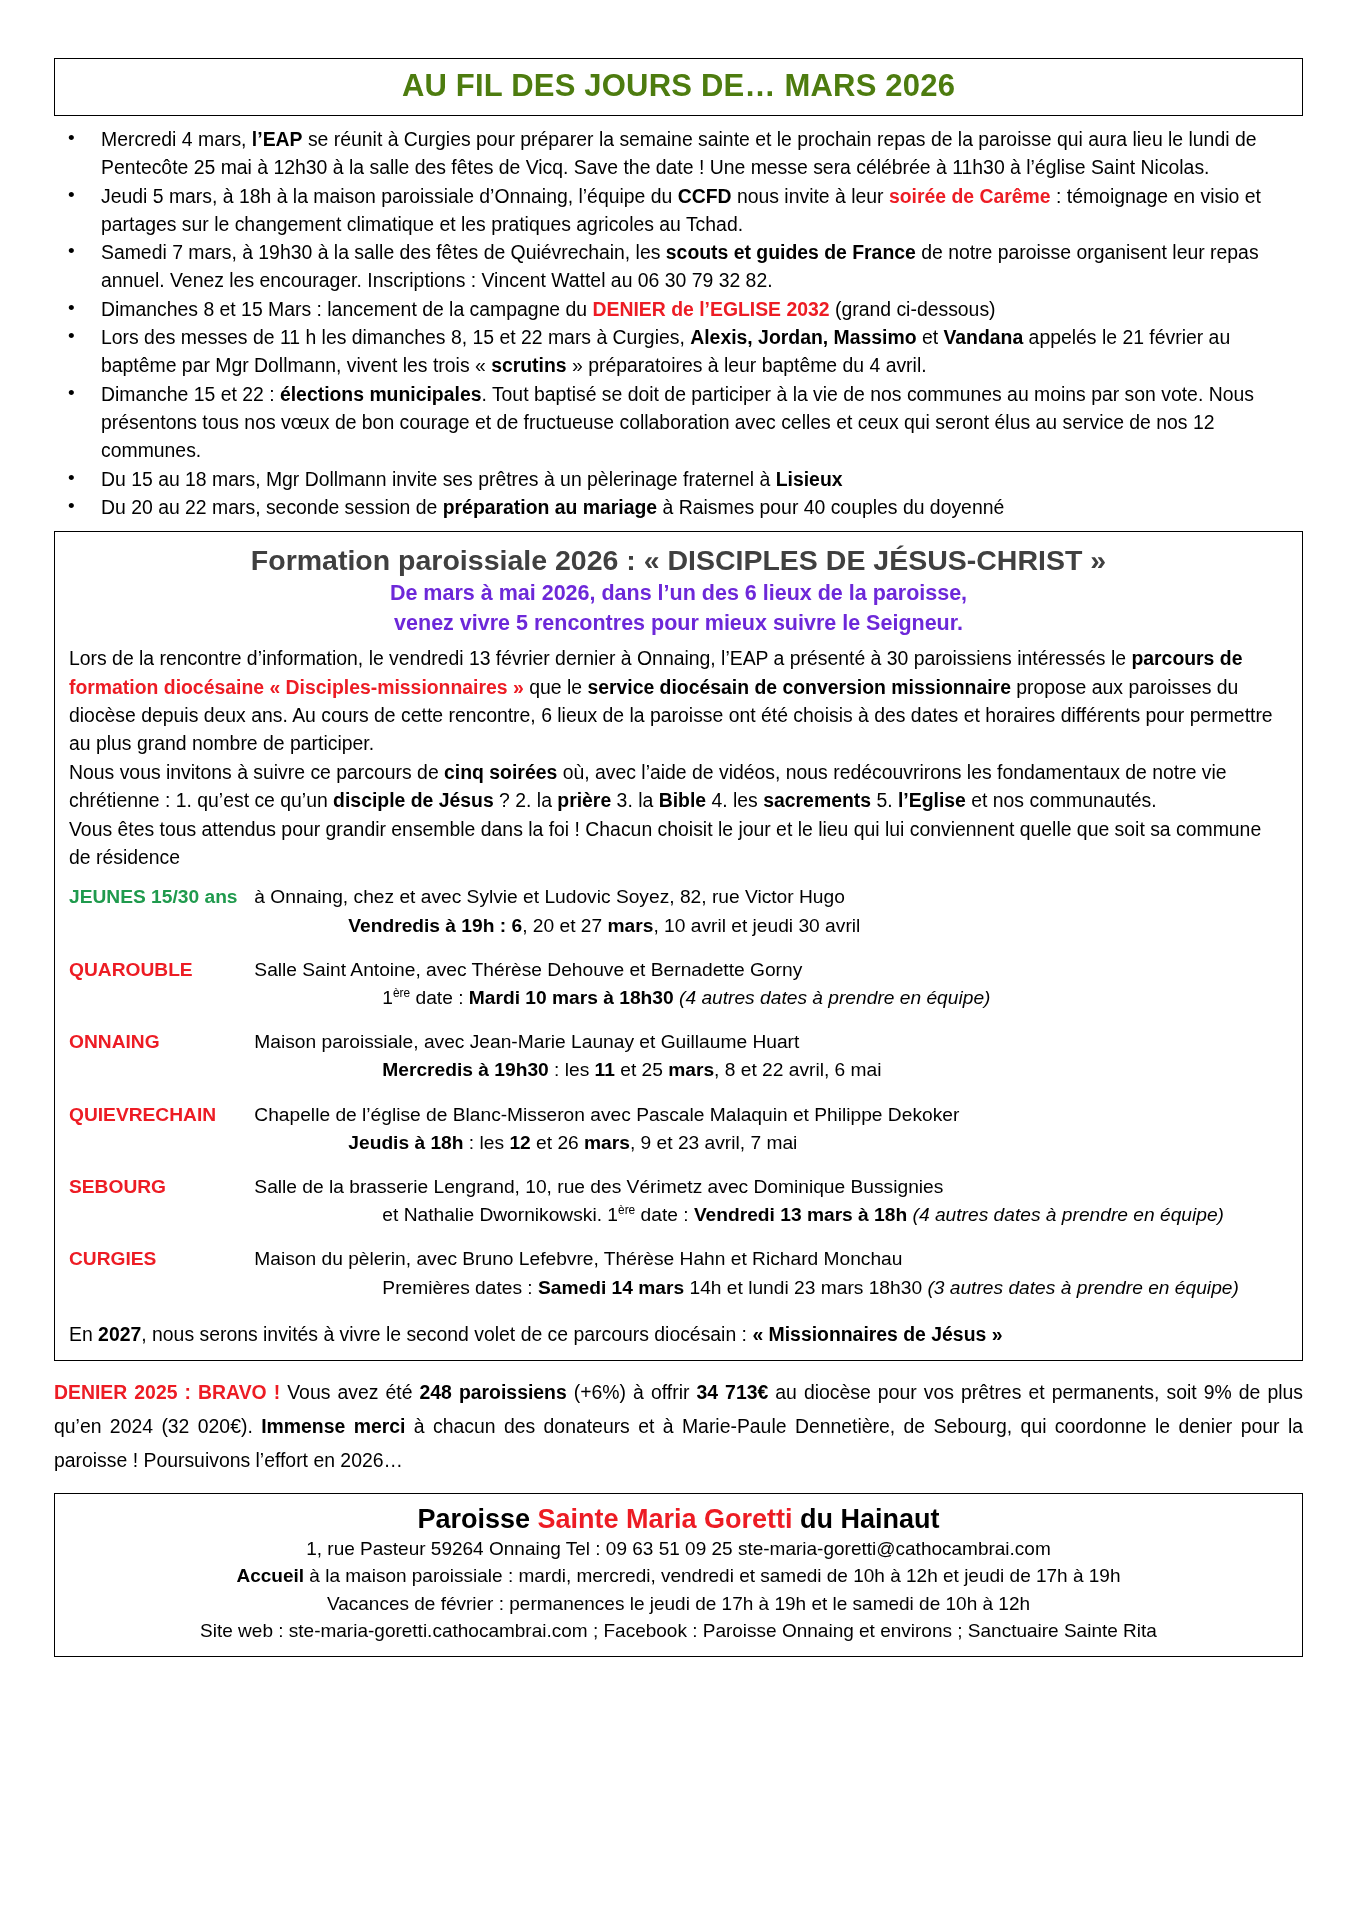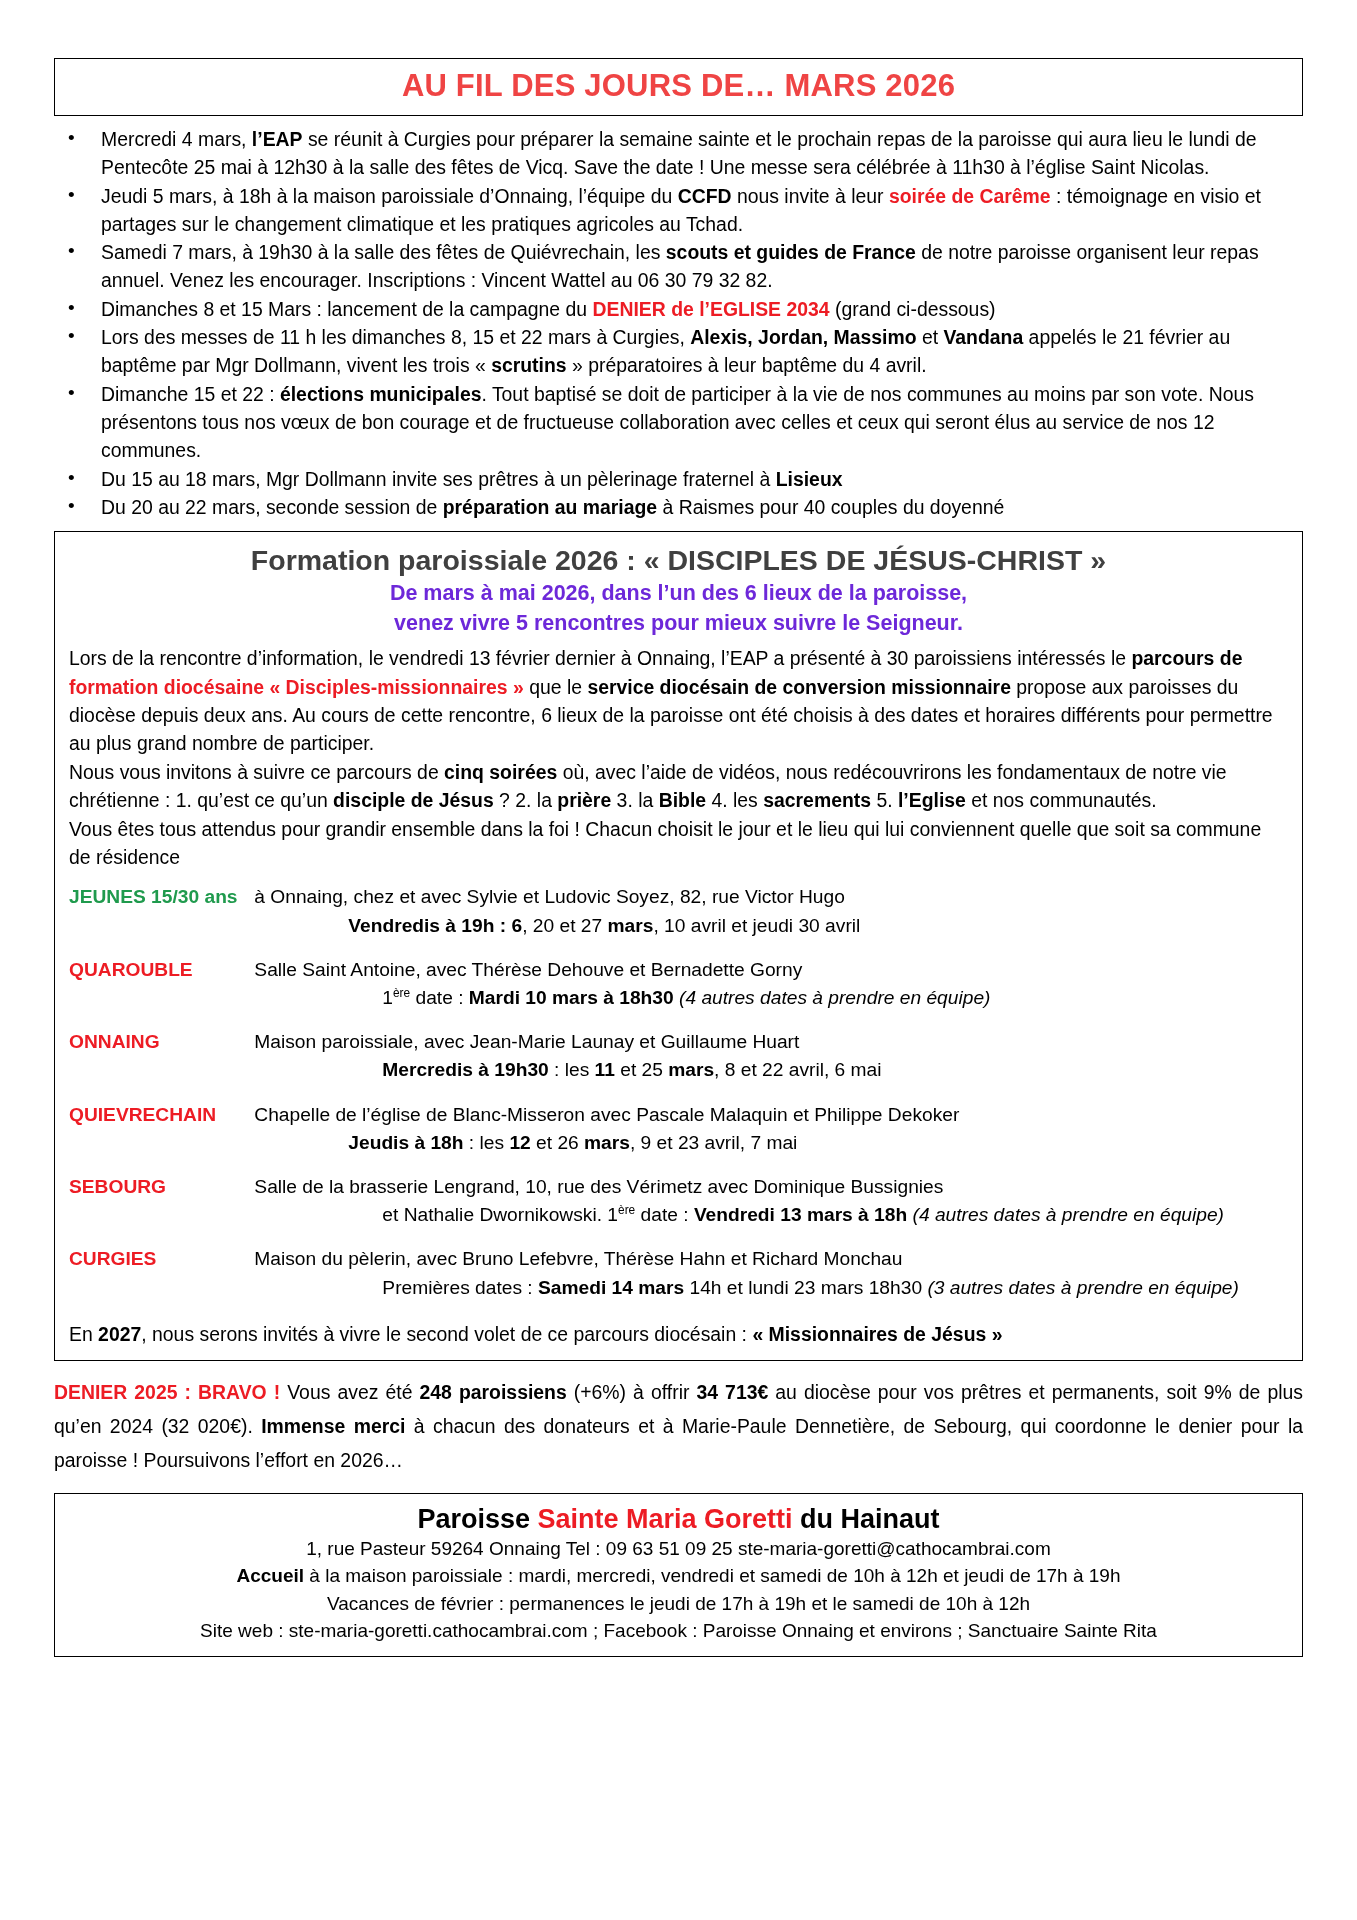--- a/index.html
+++ b/index.html
@@ -29,21 +29,21 @@
   sup { font-size: 0.62em; vertical-align: super; line-height: 0; }
 
   
   .title-box {
     border: 1.6px solid #000;
     padding: 9px 0 11px 0;
     text-align: center;
     margin-bottom: 9px;
   }
   .title-box .title-text {
-    color: #ef4444;
+    color: #4d7c0f;
     font-weight: bold;
     font-size: 31px;
     letter-spacing: 0.2px;
   }
 
   
   ul.news {
     list-style: none;
     margin: 0;
     padding: 0;
@@ -149,21 +149,21 @@
 <div class="page">
 
   <div class="title-box">
     <span class="title-text">AU FIL DES JOURS DE… MARS 2026</span>
   </div>
 
   <ul class="news" id="news-list">
       <li><span>Mercredi 4 mars, </span><span class="b">l’EAP</span><span> se réunit à Curgies pour préparer la semaine sainte et le prochain repas de la paroisse qui aura lieu le lundi de Pentecôte 25 mai à 12h30 à la salle des fêtes de Vicq. Save the date ! Une messe sera célébrée à 11h30 à l’église Saint Nicolas.</span></li>
       <li><span>Jeudi 5 mars, à 18h à la maison paroissiale d’Onnaing, l’équipe du </span><span class="b">CCFD</span><span> nous invite à leur </span><span class="b red">soirée de Carême</span><span> : témoignage en visio et partages sur le changement climatique et les pratiques agricoles au Tchad.</span></li>
       <li><span>Samedi 7 mars, à 19h30 à la salle des fêtes de Quiévrechain, les </span><span class="b">scouts et guides de France</span><span> de notre paroisse organisent leur repas annuel. Venez les encourager. Inscriptions : Vincent Wattel au 06 30 79 32 82.</span></li>
-      <li><span>Dimanches 8 et 15 Mars : lancement de la campagne du </span><span class="b red">DENIER de l’EGLISE 2034</span><span> (grand ci-dessous)</span></li>
+      <li><span>Dimanches 8 et 15 Mars : lancement de la campagne du </span><span class="b red">DENIER de l’EGLISE 2032</span><span> (grand ci-dessous)</span></li>
       <li><span>Lors des messes de 11 h les dimanches 8, 15 et 22 mars à Curgies, </span><span class="b">Alexis, Jordan, Massimo</span><span> et </span><span class="b">Vandana</span><span> appelés le 21 février au baptême par Mgr Dollmann, vivent les trois « </span><span class="b">scrutins</span><span> » préparatoires à leur baptême du 4 avril.</span></li>
       <li><span>Dimanche 15 et 22 : </span><span class="b">élections municipales</span><span>. Tout baptisé se doit de participer à la vie de nos communes au moins par son vote. Nous présentons tous nos vœux de bon courage et de fructueuse collaboration avec celles et ceux qui seront élus au service de nos 12 communes.</span></li>
       <li><span>Du 15 au 18 mars, Mgr Dollmann invite ses prêtres à un pèlerinage fraternel à </span><span class="b">Lisieux</span></li>
       <li><span>Du 20 au 22 mars, seconde session de </span><span class="b">préparation au mariage</span><span> à Raismes pour 40 couples du doyenné</span></li>
     </ul>
 
   <div class="formation-box">
     <div class="f-title">Formation paroissiale 2026 : « DISCIPLES DE JÉSUS-CHRIST »</div>
     <div class="f-sub">De mars à mai 2026, dans l’un des 6 lieux de la paroisse,</div>
     <div class="f-sub">venez vivre 5 rencontres pour mieux suivre le Seigneur.</div>

